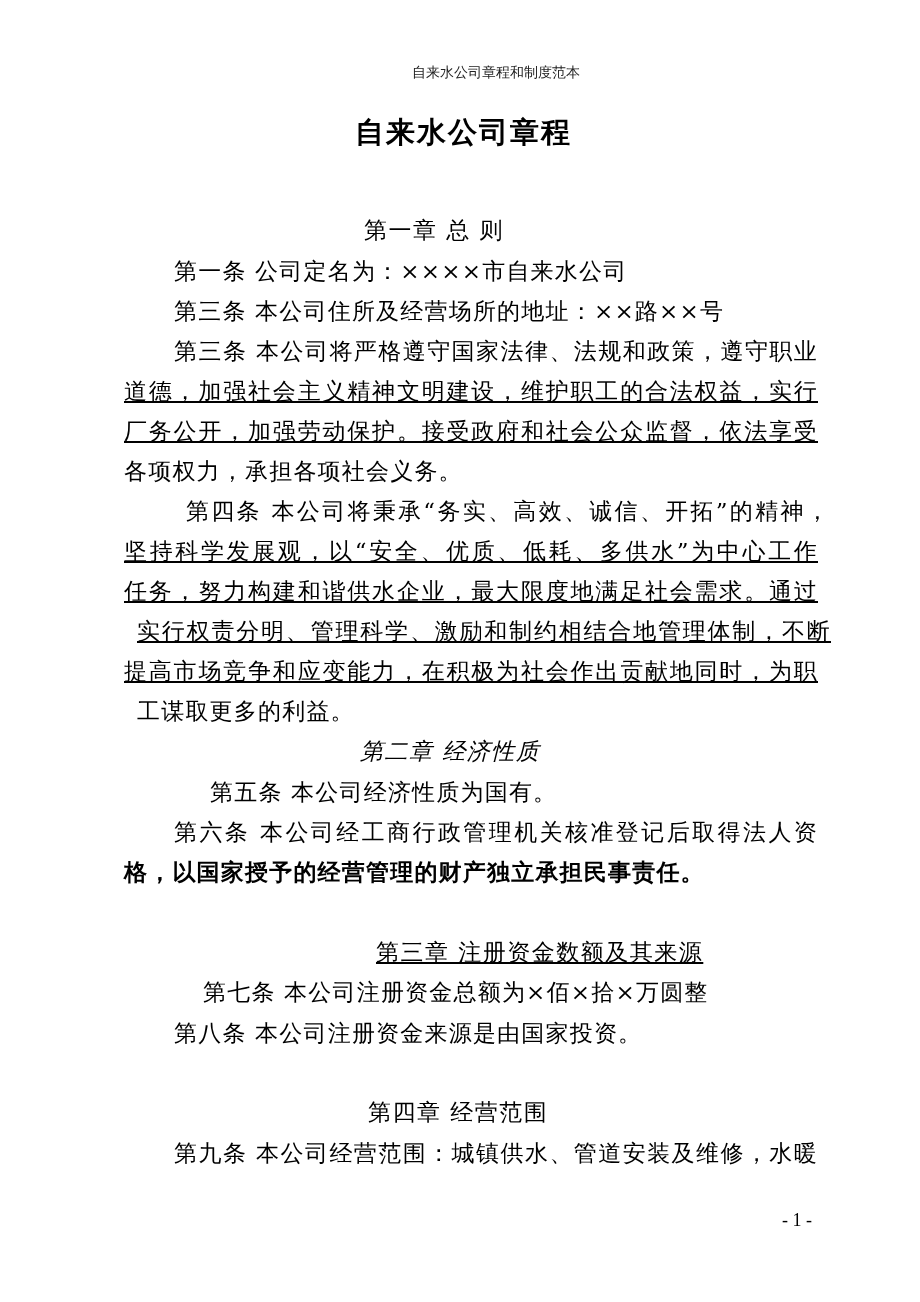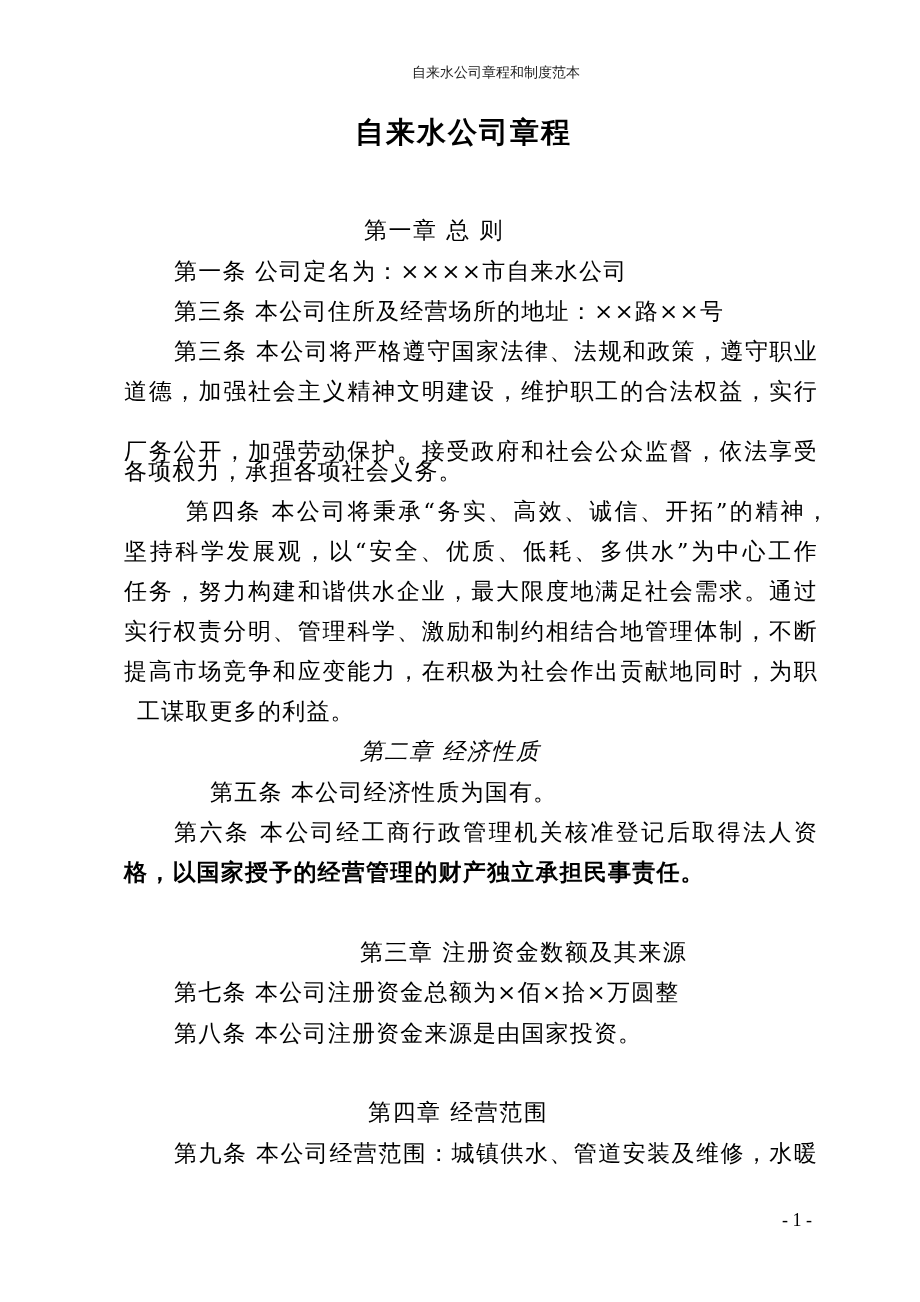--- a/index.html
+++ b/index.html
@@ -45,20 +45,21 @@
       letter-spacing: 1.2px;
     }
     .chapter {
       letter-spacing: 1.5px;
     }
     .full {
       left: 124px;
       width: 694px;
       text-align: justify;
       text-align-last: justify;
+      text-decoration: underline;
     }
     .indent {
       left: 174px;
     }
     .page-number {
       position: absolute;
       top: 1210px;
       left: 782px;
       font-family: "Liberation Serif", "DejaVu Serif", serif;
       font-size: 18px;
@@ -70,35 +71,35 @@
 <div class="running-header">自来水公司章程和制度范本</div>
 
 <div class="doc-title">自来水公司章程</div>
 
 <div class="line chapter" style="top:215px; left:364px;">第一章  总 则</div>
 <div class="line indent" style="top:256px;">第一条  公司定名为：××××市自来水公司</div>
 <div class="line indent" style="top:296px;">第三条  本公司住所及经营场所的地址：××路××号</div>
 
 <div class="line" style="top:336px; left:174px; width:644px; text-align:justify; text-align-last:justify;">第三条  本公司将严格遵守国家法律、法规和政策，遵守职业</div>
 <div class="line full" style="top:376px;">道德，加强社会主义精神文明建设，维护职工的合法权益，实行</div>
-<div class="line full" style="top:416px;margin-top:20px;">厂务公开，加强劳动保护。接受政府和社会公众监督，依法享受</div>
+<div class="line full" style="top:416px;">厂务公开，加强劳动保护。接受政府和社会公众监督，依法享受</div>
 <div class="line" style="top:456px; left:124px;">各项权力，承担各项社会义务。</div>
 
 <div class="line" style="top:496px; left:186px; width:644px; text-align:justify; text-align-last:justify;">第四条  本公司将秉承“务实、高效、诚信、开拓”的精神，</div>
 <div class="line full" style="top:536px;">坚持科学发展观，以“安全、优质、低耗、多供水”为中心工作</div>
 <div class="line full" style="top:576px;">任务，努力构建和谐供水企业，最大限度地满足社会需求。通过</div>
-<div class="line full" style="top:616px;">实行权责分明、管理科学、激励和制约相结合地管理体制，不断</div>
+<div class="line full" style="top:616px;margin-left:13px;">实行权责分明、管理科学、激励和制约相结合地管理体制，不断</div>
 <div class="line full" style="top:656px;">提高市场竞争和应变能力，在积极为社会作出贡献地同时，为职</div>
 <div class="line" style="top:696px; left:124px;margin-left:13px;">工谋取更多的利益。</div>
 
 <div class="line chapter" style="top:736px; left:360px;font-style:italic;">第二章  经济性质</div>
 <div class="line indent" style="top:777px;margin-left:36px;">第五条  本公司经济性质为国有。</div>
 <div class="line" style="top:817px; left:174px; width:644px; text-align:justify; text-align-last:justify;">第六条  本公司经工商行政管理机关核准登记后取得法人资</div>
 <div class="line" style="top:857px; left:124px;font-weight:bold;">格，以国家授予的经营管理的财产独立承担民事责任。</div>
 
-<div class="line chapter" style="top:937px; left:360px;">第三章  注册资金数额及其来源</div>
-<div class="line indent" style="top:977px;">第七条  本公司注册资金总额为×佰×拾×万圆整</div>
+<div class="line chapter" style="top:937px; left:376px;text-decoration:underline;">第三章  注册资金数额及其来源</div>
+<div class="line indent" style="top:977px;margin-left:29px;">第七条  本公司注册资金总额为×佰×拾×万圆整</div>
 <div class="line indent" style="top:1018px;">第八条  本公司注册资金来源是由国家投资。</div>
 
 <div class="line chapter" style="top:1097px; left:368px;">第四章  经营范围</div>
 <div class="line" style="top:1138px; left:174px; width:644px; text-align:justify; text-align-last:justify;">第九条  本公司经营范围：城镇供水、管道安装及维修，水暖</div>
 
 <div class="page-number">- 1 -</div>
 
 </body></html>

